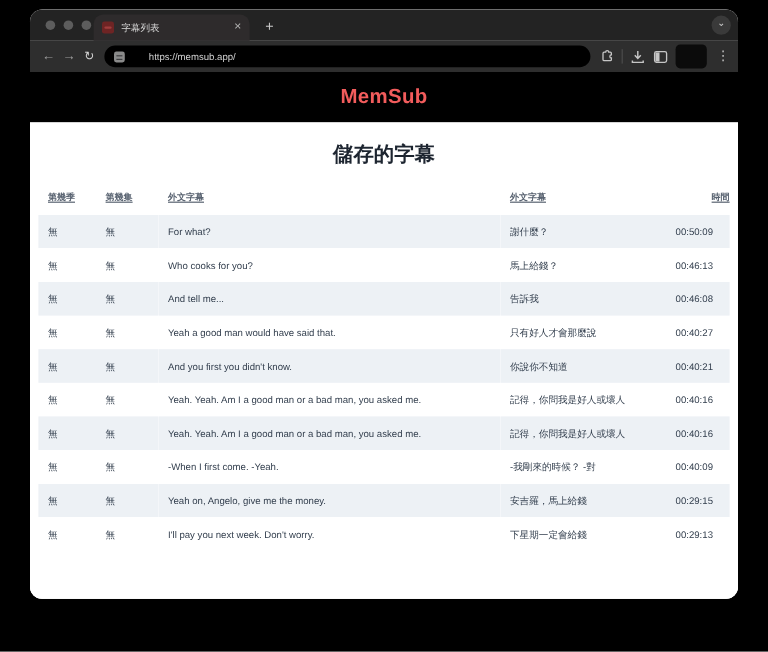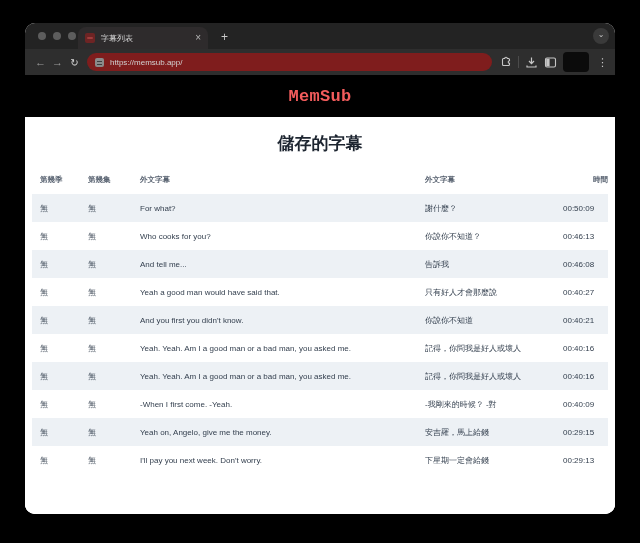--- a/index.html
+++ b/index.html
@@ -3,21 +3,21 @@
 <meta charset="utf-8">
 <style>
   html,body { margin:0; padding:0; }
   body {
     width:640px; height:543px; background:#000;
     font-family:"Liberation Sans", sans-serif;
     position:relative; overflow:hidden;
     -webkit-font-smoothing:antialiased;
   }
   .window {
-    position:absolute; left:25px; top:23px; width:590px; height:491px;
+    position:absolute; left:25px; top:8px; width:590px; height:491px;
     border-radius:10px; overflow:hidden; background:#fff;
     box-shadow:0 12px 40px rgba(0,0,0,.7);
   }
   
   .tabstrip { height:26px; background:#232323; position:relative; }
   .traffic { position:absolute; left:13px; top:9px; display:flex; gap:7px; }
   .traffic span { width:8px; height:8px; border-radius:50%; background:#5d5d5d; display:block; }
   .tab {
     position:absolute; left:53px; top:4px; width:130px; height:22px;
     background:#2e2b2c; border-radius:8px 8px 0 0;
@@ -30,42 +30,42 @@
   .newtab { position:absolute; left:196px; top:8px; color:#c9c9c9; font-size:12px; line-height:12px; }
   .tab-search {
     position:absolute; right:6px; top:5px; width:16px; height:16px; border-radius:50%;
     background:#3a3a3a; color:#c6c6c6; font-size:8px; text-align:center; line-height:14px;
   }
   
   .toolbar { height:26px; background:#2e2e2e; display:flex; align-items:center; padding:0 7px; box-sizing:border-box; }
   .navbtn { width:17px; text-align:center; font-size:11px; color:#9e9e9e; flex:0 0 auto; }
   .navbtn.reload { color:#d4d4d4; font-size:10px; }
   .urlpill {
-    flex:1 1 auto; height:18px; background:#7f1d1d; border-radius:9px;
-    display:flex; align-items:center; padding:0 8px; gap:6px; margin:0 7px 0 4px; min-width:0;
+    flex:1 1 auto; height:18px; background:#000000; border-radius:9px;
+    display:flex; align-items:center; padding:0 8px; gap:20px; margin:0 7px 0 4px; min-width:0;
   }
   .tune { width:9px; height:9px; border-radius:2px; background:#8a8a8a; position:relative; flex:0 0 auto; }
   .tune::before, .tune::after { content:""; position:absolute; left:2px; right:2px; height:1px; background:#3d3e40; }
   .tune::before { top:3px; } .tune::after { top:6px; }
   .url-text { color:#d2d2d2; font-size:8px; white-space:nowrap; }
   .tool-icons { display:flex; align-items:center; gap:6px; flex:0 0 auto; }
   .tool-icons svg { display:block; }
   .sep { width:1px; height:12px; background:#4b4b4b; }
   .avatar { width:26px; height:20px; border-radius:4px; background:#0b0b0b; }
   .menu-dots { color:#c6c6c6; font-size:11px; line-height:11px; padding-left:2px; }
   
   .viewport { height:439px; background:#fff; }
   .site-header { height:42px; background:#000; display:flex; align-items:center; justify-content:center; }
-  .brand { color:var(--brand,#f25c5c); font-size:17px; font-weight:bold; letter-spacing:.3px;font-family:Liberation Mono, monospace; }
+  .brand { color:var(--brand,#f25c5c); font-size:17px; font-weight:bold; letter-spacing:.3px; }
   .content { height:436px; background:#fff; overflow:hidden; }
   .page-title { text-align:center; font-size:17px; font-weight:bold; color:#1d2530; margin:15px 0 10px; }
   table { border-collapse:collapse; table-layout:fixed; width:576px; margin:0 7px; }
   thead th {
     text-align:left; font-size:7.5px; font-weight:bold; color:#5a6472;
-    height:29px; vertical-align:bottom; padding:0 0 9px 8px; box-sizing:border-box;
+    height:29px; vertical-align:bottom; padding:0 0 9px 8px; box-sizing:border-box;text-decoration:underline;
   }
   th:nth-child(1) { width:48px; } th:nth-child(2) { width:52px; }
   th:nth-child(3) { width:285px; } th:nth-child(4) { width:138px; }
   th:nth-child(5) { width:53px;text-align:right; }
   tbody td {
     height:28px; font-size:8px; color:#323e4d; padding:0 0 0 8px;
     box-sizing:border-box; white-space:nowrap; overflow:hidden;
   }
   tbody tr:nth-child(odd) { background:var(--stripe,#edf1f5); }
 </style>
@@ -142,21 +142,21 @@
               <td>無</td>
               <td>無</td>
               <td>For what?</td>
               <td>謝什麼？</td>
               <td>00:50:09</td>
             </tr>
             <tr>
               <td>無</td>
               <td>無</td>
               <td>Who cooks for you?</td>
-              <td>你說你不知道？</td>
+              <td>馬上給錢？</td>
               <td>00:46:13</td>
             </tr>
             <tr>
               <td>無</td>
               <td>無</td>
               <td>And tell me...</td>
               <td>告訴我</td>
               <td>00:46:08</td>
             </tr>
             <tr>

